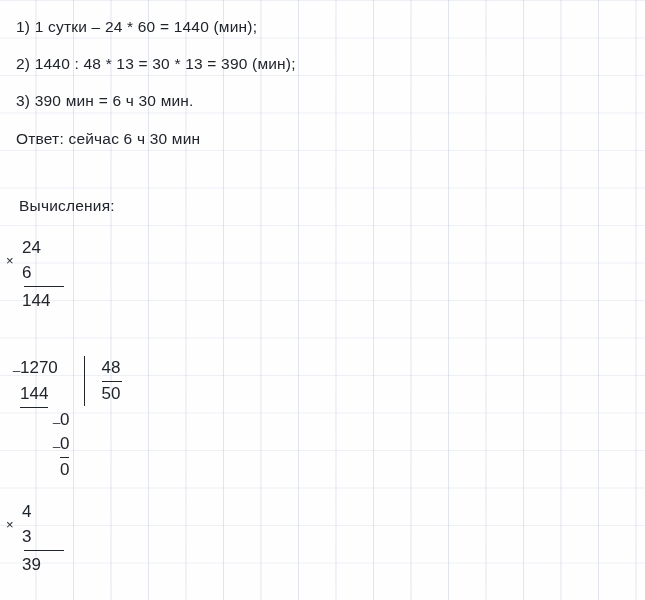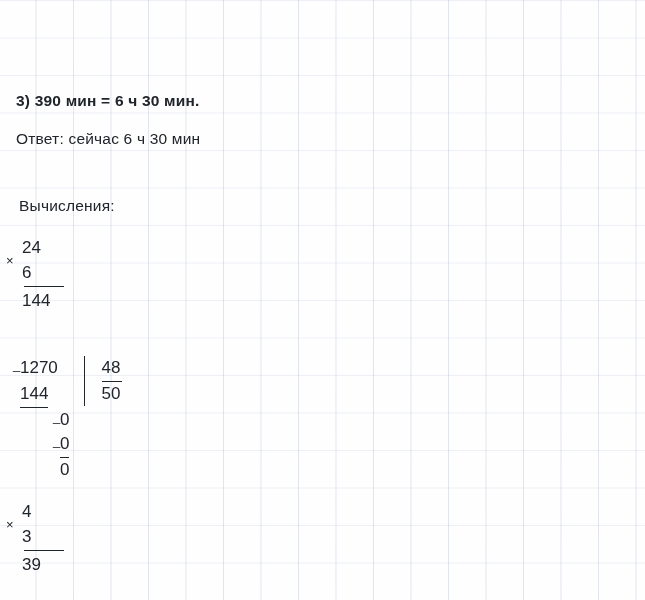--- a/index.html
+++ b/index.html
@@ -31,21 +31,21 @@
   }
   .line {
     position: absolute;
     font-size: 15.5px;
     letter-spacing: 0.2px;
     white-space: nowrap;
     color: #20242b;
   }
   .step1 { left: 16px; top: 18px; }
   .step2 { left: 16px; top: 55px; }
-  .step3 { left: 16px; top: 92px; font-weight: bold; }
+  .step3 { left: 16px; top: 92px; }
   .answer { left: 16px; top: 130px; }
   .calc-head { left: 19px; top: 197px; }
 
   
   .colwork {
     position: absolute;
     font-size: 17px;
     color: #20242b;
   }
   .mul1 { left: 22px; top: 236px; }
@@ -133,20 +133,22 @@
     display: inline-block;
     padding-bottom: 0px;
   }
 </style>
 </head>
 <body>
 
 <div id="page">
   <div id="content">
 
+    <div class="line step1">1) 1 сутки – 24 * 60 = 1440 (мин);</div>
+    <div class="line step2">2) 1440 : 48 * 13 = 30 * 13 = 390 (мин);</div>
     <div class="line step3">3) 390 мин = 6 ч 30 мин.</div>
     <div class="line answer">Ответ: сейчас 6 ч 30 мин</div>
     <div class="line calc-head">Вычисления:</div>
 
     <div class="colwork mul1">
       <span class="mulsign">×</span>
       <span class="mrow">24</span>
       <span class="mrow">6</span>
       <div class="ruleline"></div>
       <span class="mtotal">144</span>

